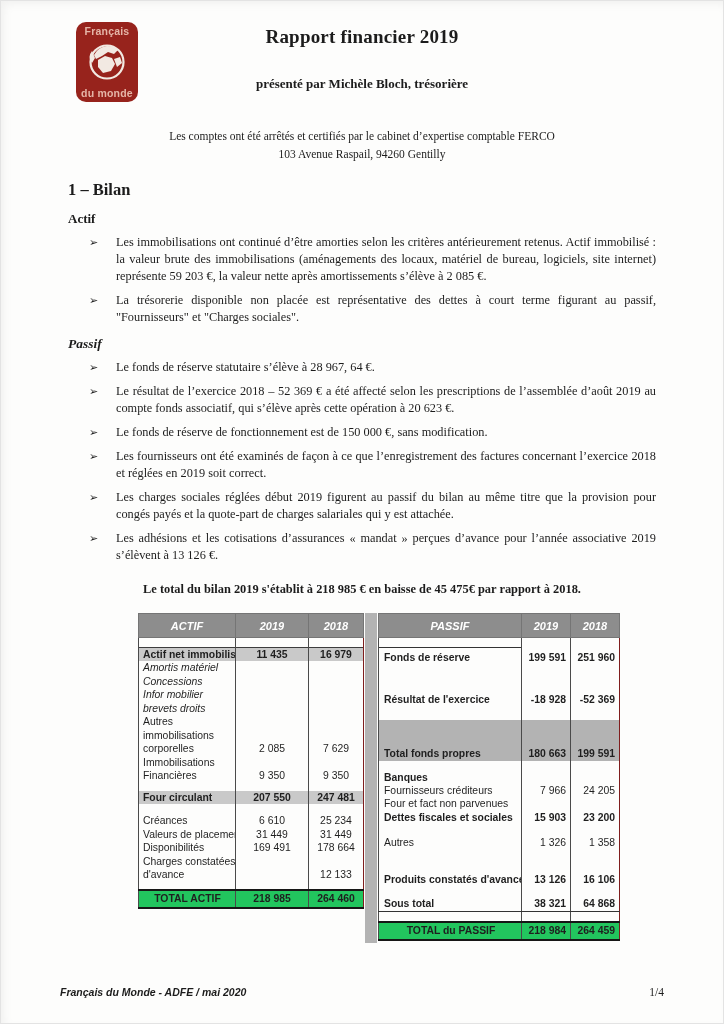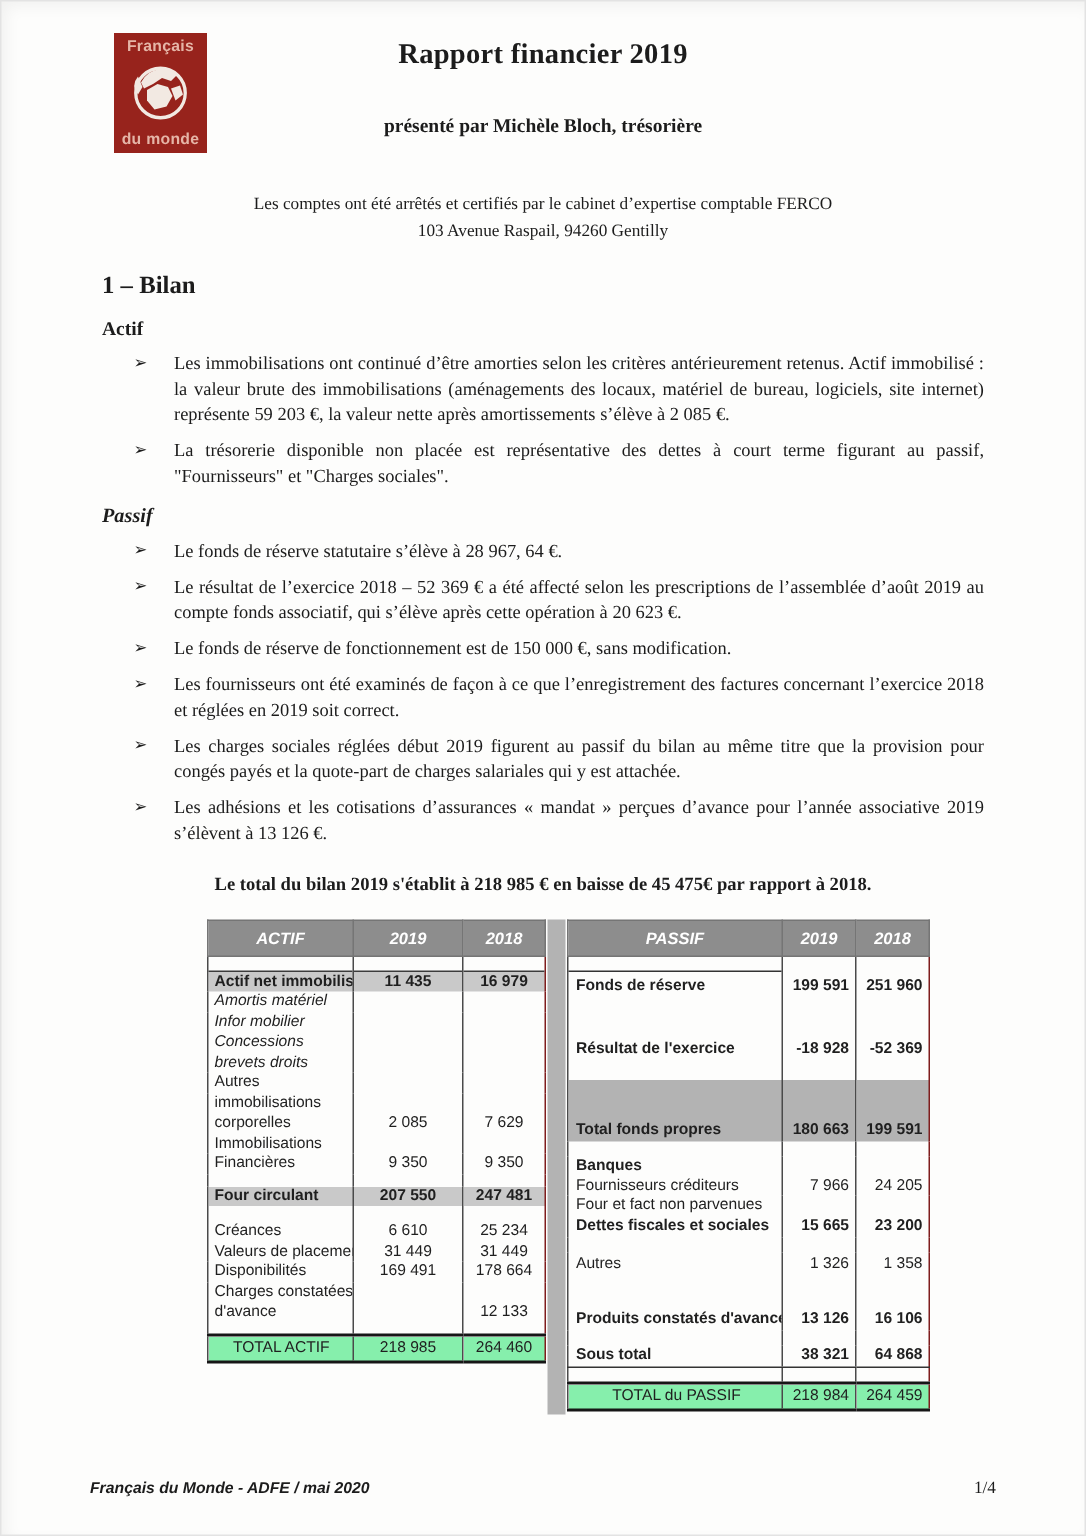--- a/index.html
+++ b/index.html
@@ -6,21 +6,21 @@
   .page{
     position:relative;width:724px;height:1024px;margin:0 auto;
     background:#fdfdfc;box-sizing:border-box;padding:0 68px;
     box-shadow:inset 0 0 0 1px #e3e3e3, inset 4px 4px 10px rgba(0,0,0,0.05);
     font-family:"Liberation Serif", serif;color:#1c1c1c;overflow:hidden;
   }
   
   .header{position:relative;margin-top:18px;height:88px;}
   .logo{
     position:absolute;left:8px;top:4px;width:62px;height:80px;
-    background:#97231c;border-radius:0;display:flex;flex-direction:column;
+    background:#97231c;border-radius:10px;display:flex;flex-direction:column;
     align-items:center;justify-content:space-between;padding:4px 2px;box-sizing:border-box;
   }
   .logo-line{font-family:"Liberation Sans",sans-serif;font-size:10.5px;font-weight:bold;color:#e5b5a7;letter-spacing:.2px;line-height:1;}
   .logo svg{display:block;}
   .title-block{text-align:center;padding-top:8px;}
   .doc-title{font-size:19px;font-weight:bold;margin:0;letter-spacing:.2px;}
   .doc-subtitle{font-size:13px;font-weight:bold;margin:28px 0 0 0;}
   
   .cert{margin:22px 0 0 0;text-align:center;font-weight:normal;font-size:11.5px;line-height:1.55;}
   
@@ -57,21 +57,21 @@
   tr.bold td{font-weight:bold;}
   tr.highlight td{background:#c9c9c9;}
   tr.topline td{border-top:1px solid #3c3c3c;}
   tr.boxtop td:first-child{border-top:1px solid #333;}
   tr.grayband td{background:#b3b3b3;}
   tr.sousline td{border-bottom:1px solid #333;}
   tr.gap{height:8px;} tr.blank-sm{height:10px;} tr.blank-lg{height:22px;}
   tr.row-lg{height:20px;} tr.row-sm{height:13px;}
   tr.grayband.blank-lg{height:26px;}
   tr.total td{
-    background:#86efac;font-weight:normal;border-top:2px solid #161616;border-bottom:2px solid #161616;
+    background:#22c55e;font-weight:bold;border-top:2px solid #161616;border-bottom:2px solid #161616;
   }
   tr.total{height:18px;}
   tr.total td:first-child{text-align:center;}
   
   .footer{position:absolute;left:60px;right:60px;bottom:26px;display:flex;justify-content:space-between;align-items:baseline;}
   .footer-left{font-family:"Liberation Sans",sans-serif;font-weight:bold;font-style:italic;font-size:10.5px;}
   .footer-page{font-size:11.5px;font-weight:normal;}
 </style>
 </head>
 <body>
@@ -164,26 +164,26 @@
             <td>Actif net immobilisé</td>
             <td>11 435</td>
             <td>16 979</td>
           </tr>
           <tr class="italic">
             <td>Amortis  matériel</td>
             <td></td>
             <td></td>
           </tr>
           <tr class="italic">
+            <td>Concessions</td>
+            <td></td>
+            <td></td>
+          </tr>
+          <tr class="italic">
             <td>Infor mobilier</td>
-            <td></td>
-            <td></td>
-          </tr>
-          <tr class="italic">
-            <td>Concessions</td>
             <td></td>
             <td></td>
           </tr>
           <tr class="italic">
             <td>brevets droits</td>
             <td></td>
             <td></td>
           </tr>
           <tr>
             <td>Autres</td>
@@ -322,21 +322,21 @@
             <td>7 966</td>
             <td>24 205</td>
           </tr>
           <tr class="row-sm">
             <td>Four et fact non parvenues</td>
             <td></td>
             <td></td>
           </tr>
           <tr class="bold">
             <td>Dettes fiscales et sociales</td>
-            <td>15 665</td>
+            <td>15 903</td>
             <td>23 200</td>
           </tr>
           <tr class="blank-sm">
             <td></td>
             <td></td>
             <td></td>
           </tr>
           <tr>
             <td>Autres</td>
             <td>1 326</td>

